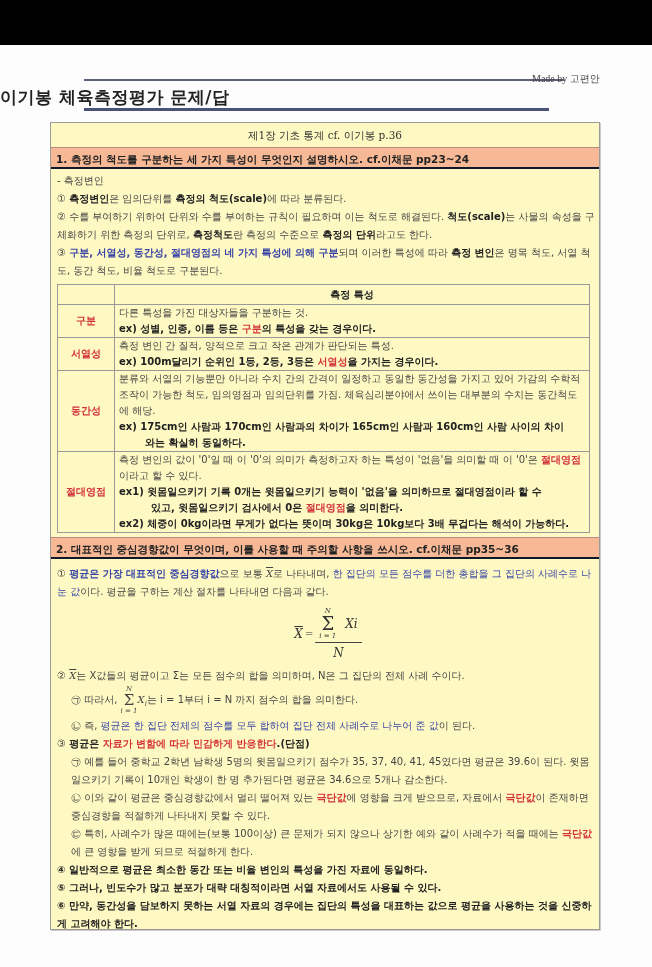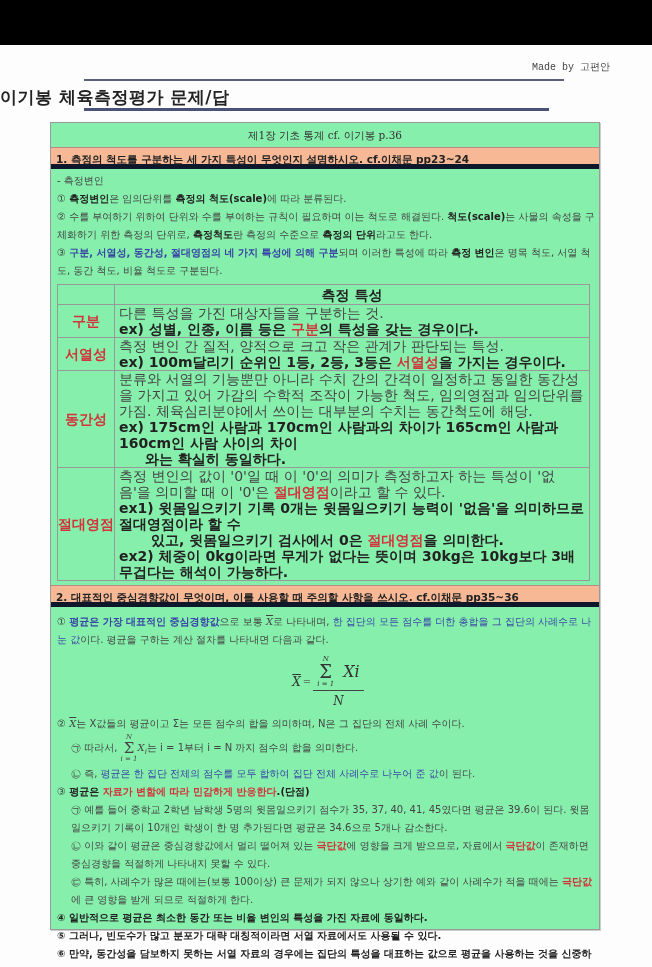--- a/index.html
+++ b/index.html
@@ -1,32 +1,32 @@
 <!DOCTYPE html>
 <html><head>
 <meta charset="utf-8">
 <style>
   * { box-sizing: border-box; margin: 0; padding: 0; }
   html, body { width: 652px; height: 967px; background: #fdfdfd; overflow: hidden; }
   body { font-family: "DejaVu Sans", "Liberation Sans", sans-serif; color: #333; position: relative; }
   .topbar { position: absolute; left: 0; top: 0; width: 652px; height: 45px; background: #000; }
   .header-line-top { position: absolute; left: 84px; top: 79px; width: 355px; height: 2px; background: #5a607a; }
-  .made-by { position: absolute; left: 532px; top: 60px; font-size: 10px; color: #444; font-family: Liberation Mono, monospace; }
+  .made-by { position: absolute; left: 532px; top: 72px; font-size: 10px; color: #444; font-family: Liberation Serif, serif; }
   .doc-title { position: absolute; left: 0; width: 652px; top: 86px; font-size: 17px; font-weight: bold; color: #222; letter-spacing: 0.5px; }
   .header-line-bottom { position: absolute; left: 84px; top: 108px; width: 355px; height: 3px; background: #4b5277; }
-  .frame { position: absolute; left: 50px; top: 122px; width: 550px; height: 808px; border: 1px solid #9a9a9a; background: #86efac; box-shadow: 1px 1px 0 #ccc; }
+  .frame { position: absolute; left: 50px; top: 122px; width: 550px; height: 808px; border: 1px solid #9a9a9a; background: #fef9c3; box-shadow: 1px 1px 0 #ccc; }
   .chapter { height: 24px; line-height: 24px; text-align: center; font-size: 10.5px; color: #333; font-family: "DejaVu Serif", serif; }
-  .qbar { background: #f7b896; border-top: 1px solid #b88; border-bottom: 5px solid #0f172a; height: 22px; line-height: 22px; font-size: 10.5px; color: #222; padding-left: 5px; font-weight: bold; }
+  .qbar { background: #f7b896; border-top: 1px solid #b88; border-bottom: 2px solid #0f172a; height: 22px; line-height: 22px; font-size: 10.5px; color: #222; padding-left: 5px; font-weight: bold; }
   .body { padding: 3px 0 0 6px; font-size: 10px; line-height: 18px; color: #444; }
   .b { font-weight: bold; color: #222; }
   .blue { color: #3845a6; font-weight: bold; }
   .blue-n { color: #3845a6; }
   .red { color: #d3333a; font-weight: bold; }
   .indent1 { padding-left: 14px; }
-  table.traits { border-collapse: collapse; width: 533px; margin: 4px 0 2px 0; font-size: 14px; border-radius: 11px; }
+  table.traits { border-collapse: collapse; width: 533px; margin: 4px 0 2px 0; font-size: 10px; border-radius: 11px; }
   table.traits td, table.traits th { border: 1px solid #999; vertical-align: middle; }
   table.traits th { height: 20px; font-weight: bold; color: #222; }
   table.traits td.label { width: 57px; text-align: center; color: #d3333a; font-weight: bold; }
   table.traits td.desc { padding: 0 4px; line-height: 16px; color: #444; margin-left: 40px; }
   .desc .ex { font-weight: bold; color: #222; }
   .formula { display: flex; justify-content: center; align-items: center; height: 66px; font-family: "DejaVu Serif", serif; font-style: italic; color: #333; }
   .formula .xbar { text-decoration: overline; font-size: 12px; margin-right: 2px; }
   .frac { display: inline-flex; flex-direction: column; align-items: center; margin-left: 2px; }
   .frac .num { display: flex; align-items: center; border-bottom: 1px solid #444; padding: 0 4px 1px; }
   .sigma { display: inline-flex; flex-direction: column; align-items: center; line-height: 9px; font-style: normal; }
@@ -118,21 +118,21 @@
     <div class="formula">
       <span class="xbar">X</span>
       <span>=</span>
       <span class="frac">
         <span class="num">
           <span class="sigma">
             <span class="lim">N</span>
             <span class="sym">Σ</span>
             <span class="lim">i = 1</span>
           </span>
-          <span style="font-size:16px;margin-left:9px">Xi</span>
+          <span style="font-size:12px;margin-left:9px">Xi</span>
         </span>
         <span class="den">N</span>
       </span>
     </div>
 
     <div>
       <span>②</span>
       <span class="serif-i overline">X</span><span>는 X값들의 평균이고 Σ는 모든 점수의 합을 의미하며, N은 그 집단의 전체 사례 수이다.</span>
     </div>
     <div class="indent1" style="line-height:26px">

